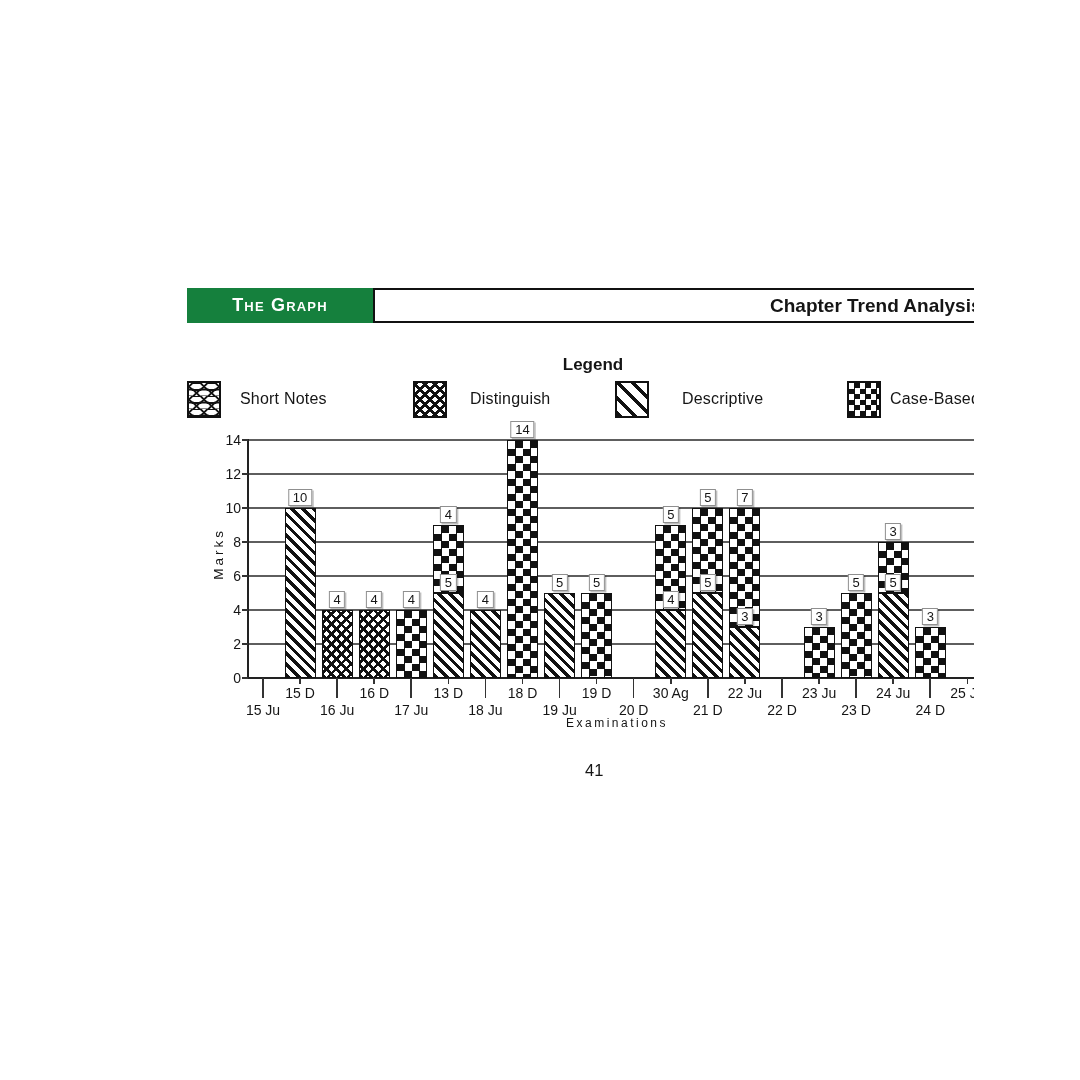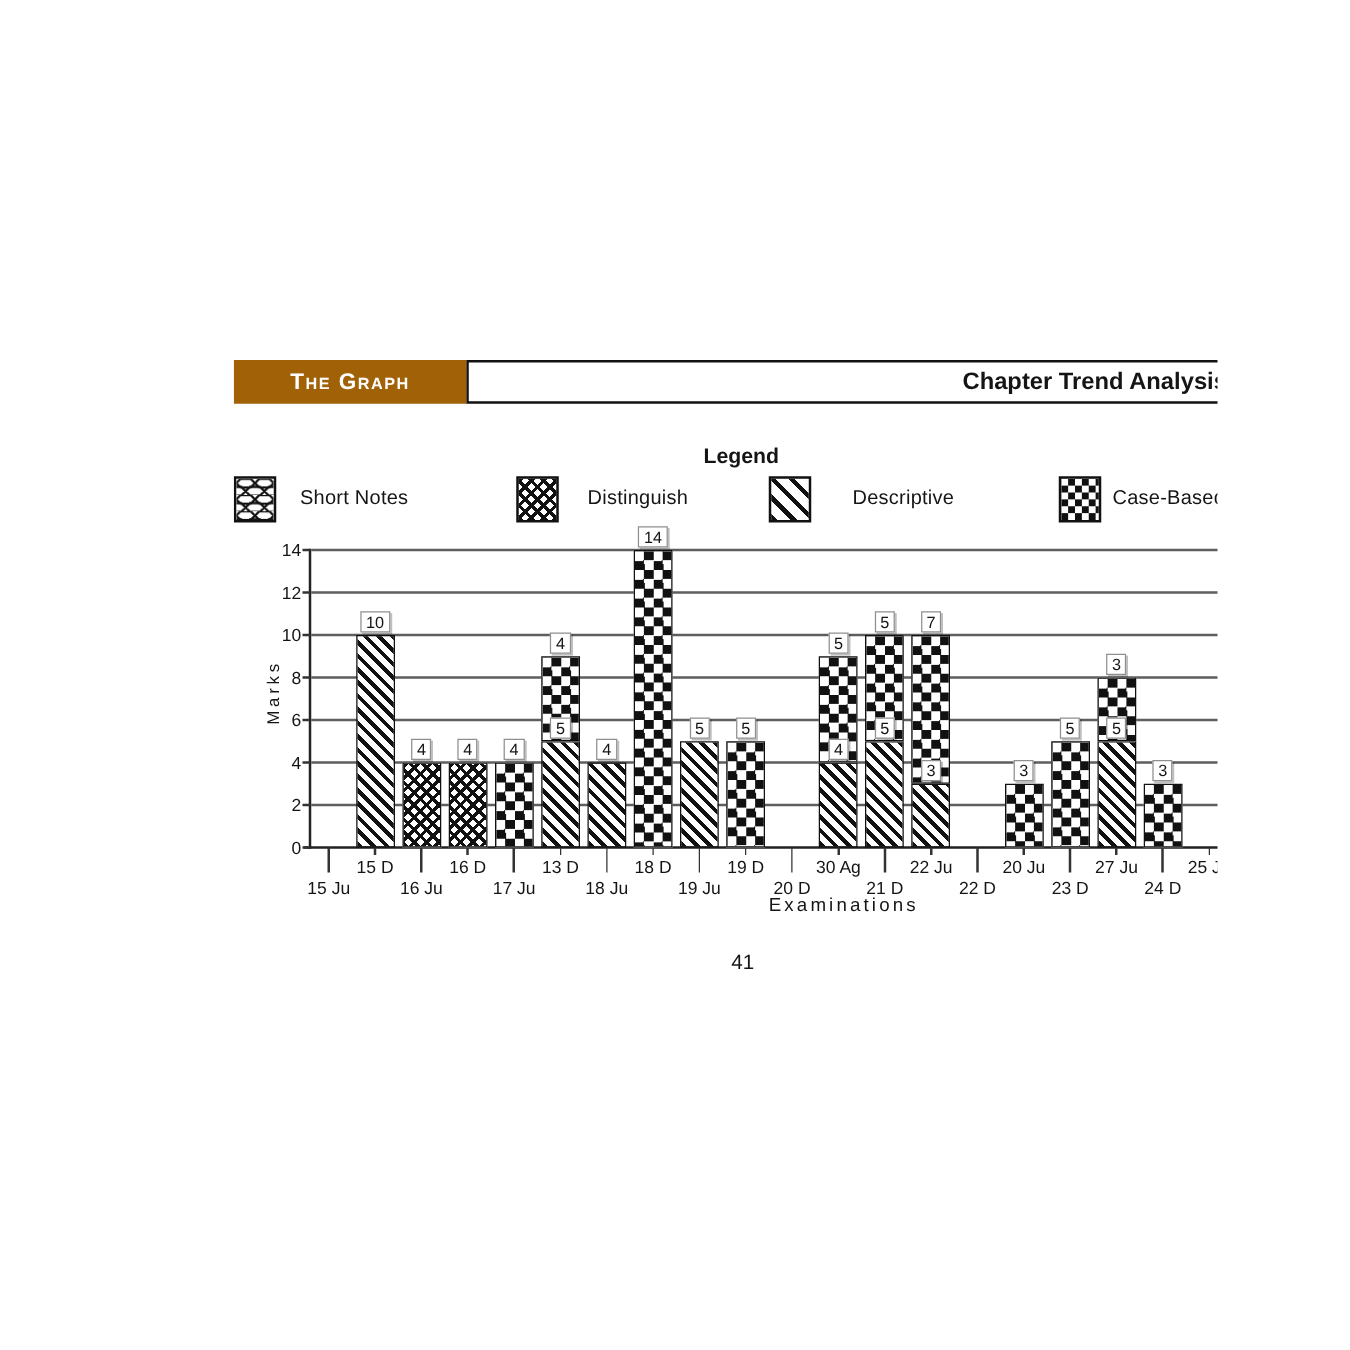--- a/index.html
+++ b/index.html
@@ -5,21 +5,21 @@
   html,body{margin:0;padding:0;}
   body{
     width:1080px;height:1080px;background:#ffffff;position:relative;
     font-family:"Liberation Sans", sans-serif;color:#151515;overflow:hidden;
   }
   
   .clip{position:absolute;left:187px;top:286px;width:787px;height:458px;overflow:hidden;}
 
   
   .hdr-black{
-    position:absolute;left:0;top:2px;width:186px;height:35px;background:#a16207;
+    position:absolute;left:0;top:2px;width:186px;height:35px;background:#15803d;
     color:#ffffff;display:flex;align-items:center;justify-content:center;
     font-weight:bold;font-size:18px;font-variant:small-caps;letter-spacing:1.2px;z-index:3;
   }
   .hdr-white{
     position:absolute;left:186px;top:2px;width:700px;height:35px;background:#ffffff;
     border:2.5px solid #111;box-sizing:border-box;z-index:2;
   }
   .hdr-title{
     position:absolute;left:583px;top:9px;font-weight:bold;font-size:19px;
     white-space:nowrap;z-index:4;
@@ -71,22 +71,22 @@
   .val-box{
     position:absolute;transform:translateX(-50%);background:#fff;border:1.5px solid #8f8f8f;
     padding:0 3.5px;font-size:13px;line-height:15px;box-shadow:1.5px 1.5px 0 rgba(0,0,0,0.25);
     z-index:5;white-space:nowrap;
   }
   .ylabel{
     position:absolute;left:24px;top:242px;writing-mode:vertical-rl;transform:rotate(180deg);
     font-size:13.5px;letter-spacing:3px;
   }
   .xlabel{
-    position:absolute;left:348px;top:430px;width:200px;text-align:right;
-    font-size:15px;letter-spacing:2.5px;
+    position:absolute;left:330px;top:430px;width:200px;text-align:center;
+    font-size:12px;letter-spacing:2.5px;
   }
   .page-number{position:absolute;left:585px;top:761px;font-size:16.5px;}
 </style>
 </head>
 <body>
 
 <div class="clip" id="clip">
 
   <div class="hdr-black">
     <span>The Graph</span>
@@ -186,27 +186,27 @@
     <div class="xcat-label" style="left: 520.84px; top: 416px;">21 D</div>
     <div class="bar-seg pat-descriptive" style="left: 505.34px; top: 307px; width: 31px; height: 85px;"></div>
     <div class="bar-seg pat-case-based" style="left: 505.34px; top: 222px; width: 31px; height: 85px;"></div>
     <div class="xtick" style="left: 557.11px; height: 6px;"></div>
     <div class="xcat-label" style="left: 557.91px; top: 399px;">22 Ju</div>
     <div class="bar-seg pat-descriptive" style="left: 542.41px; top: 341px; width: 31px; height: 51px;"></div>
     <div class="bar-seg pat-case-based" style="left: 542.41px; top: 222px; width: 31px; height: 119px;"></div>
     <div class="xtick" style="left: 594.18px; height: 20px;"></div>
     <div class="xcat-label" style="left: 594.98px; top: 416px;">22 D</div>
     <div class="xtick" style="left: 631.25px; height: 6px;"></div>
-    <div class="xcat-label" style="left: 632.05px; top: 399px;">20 Ju</div>
+    <div class="xcat-label" style="left: 632.05px; top: 399px;">23 Ju</div>
     <div class="bar-seg pat-case-based" style="left: 616.55px; top: 341px; width: 31px; height: 51px;"></div>
     <div class="xtick" style="left: 668.32px; height: 20px;"></div>
     <div class="xcat-label" style="left: 669.12px; top: 416px;">23 D</div>
     <div class="bar-seg pat-case-based" style="left: 653.62px; top: 307px; width: 31px; height: 85px;"></div>
     <div class="xtick" style="left: 705.39px; height: 6px;"></div>
-    <div class="xcat-label" style="left: 706.19px; top: 399px;">27 Ju</div>
+    <div class="xcat-label" style="left: 706.19px; top: 399px;">24 Ju</div>
     <div class="bar-seg pat-descriptive" style="left: 690.69px; top: 307px; width: 31px; height: 85px;"></div>
     <div class="bar-seg pat-case-based" style="left: 690.69px; top: 256px; width: 31px; height: 51px;"></div>
     <div class="xtick" style="left: 742.46px; height: 20px;"></div>
     <div class="xcat-label" style="left: 743.26px; top: 416px;">24 D</div>
     <div class="bar-seg pat-case-based" style="left: 727.76px; top: 341px; width: 31px; height: 51px;"></div>
     <div class="xtick" style="left: 779.53px; height: 6px;"></div>
     <div class="xcat-label" style="left: 780.33px; top: 399px;">25 Ju</div>
     <div class="val-box" style="left: 113.07px; top: 203px;">10</div>
     <div class="val-box" style="left: 150.14px; top: 305px;">4</div>
     <div class="val-box" style="left: 187.21px; top: 305px;">4</div>

